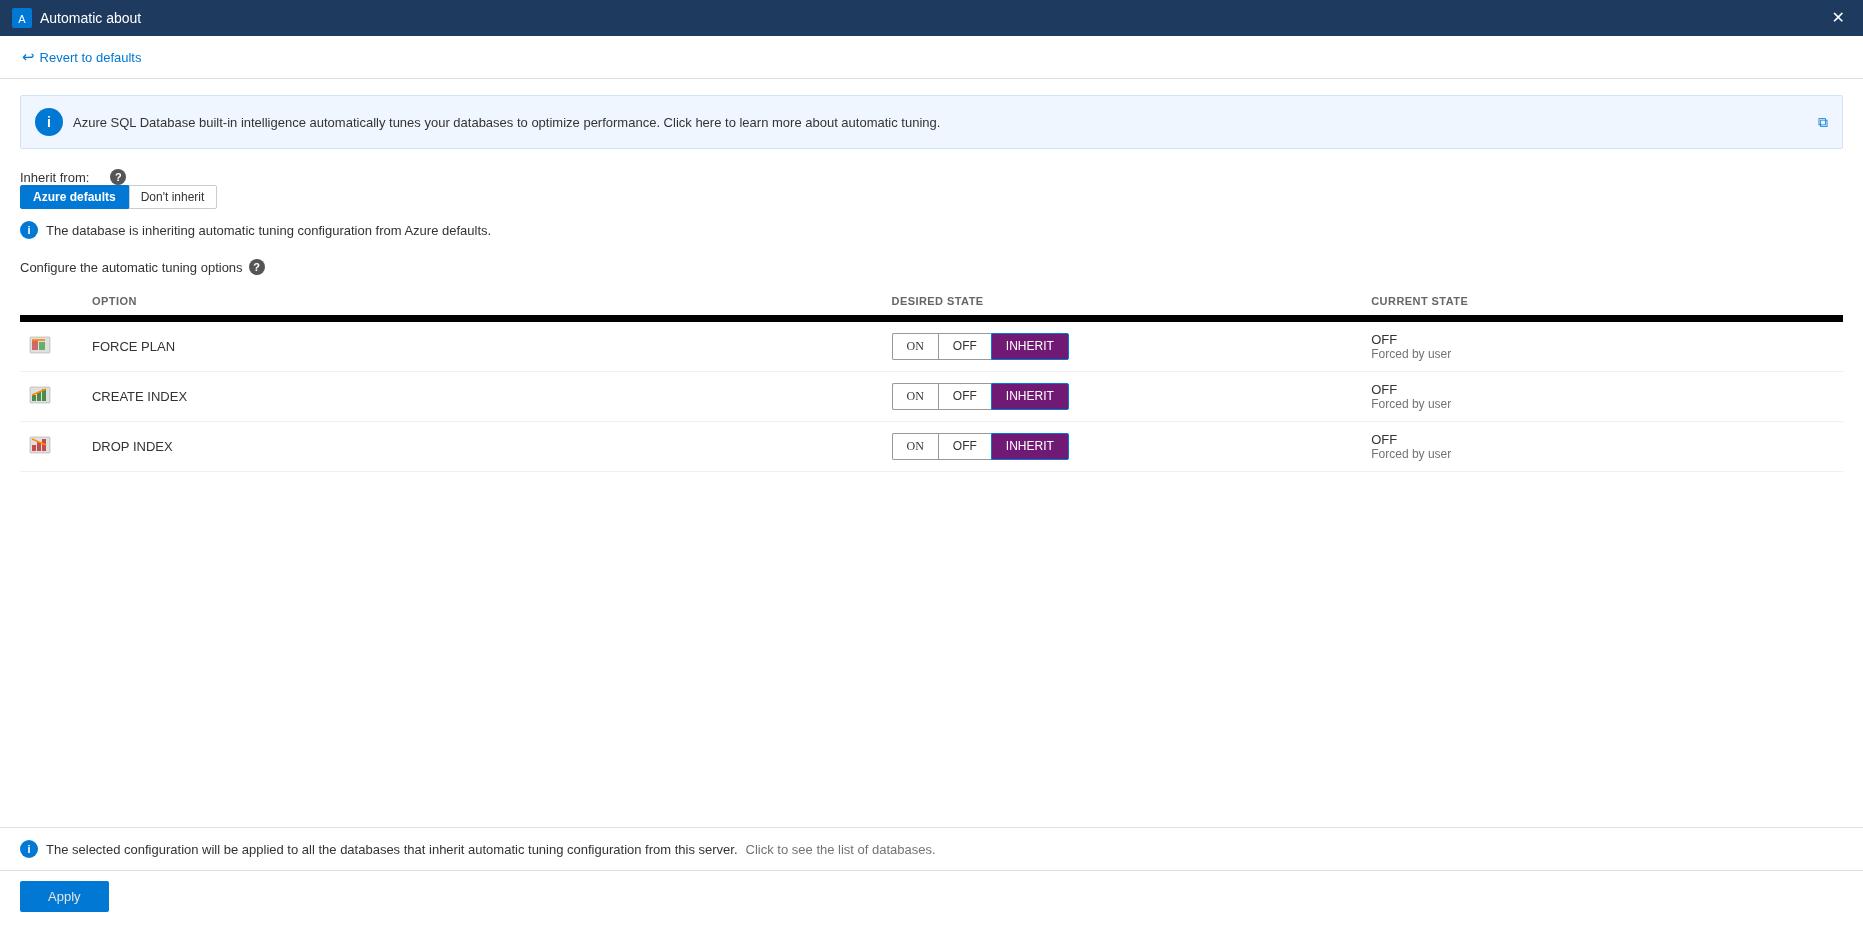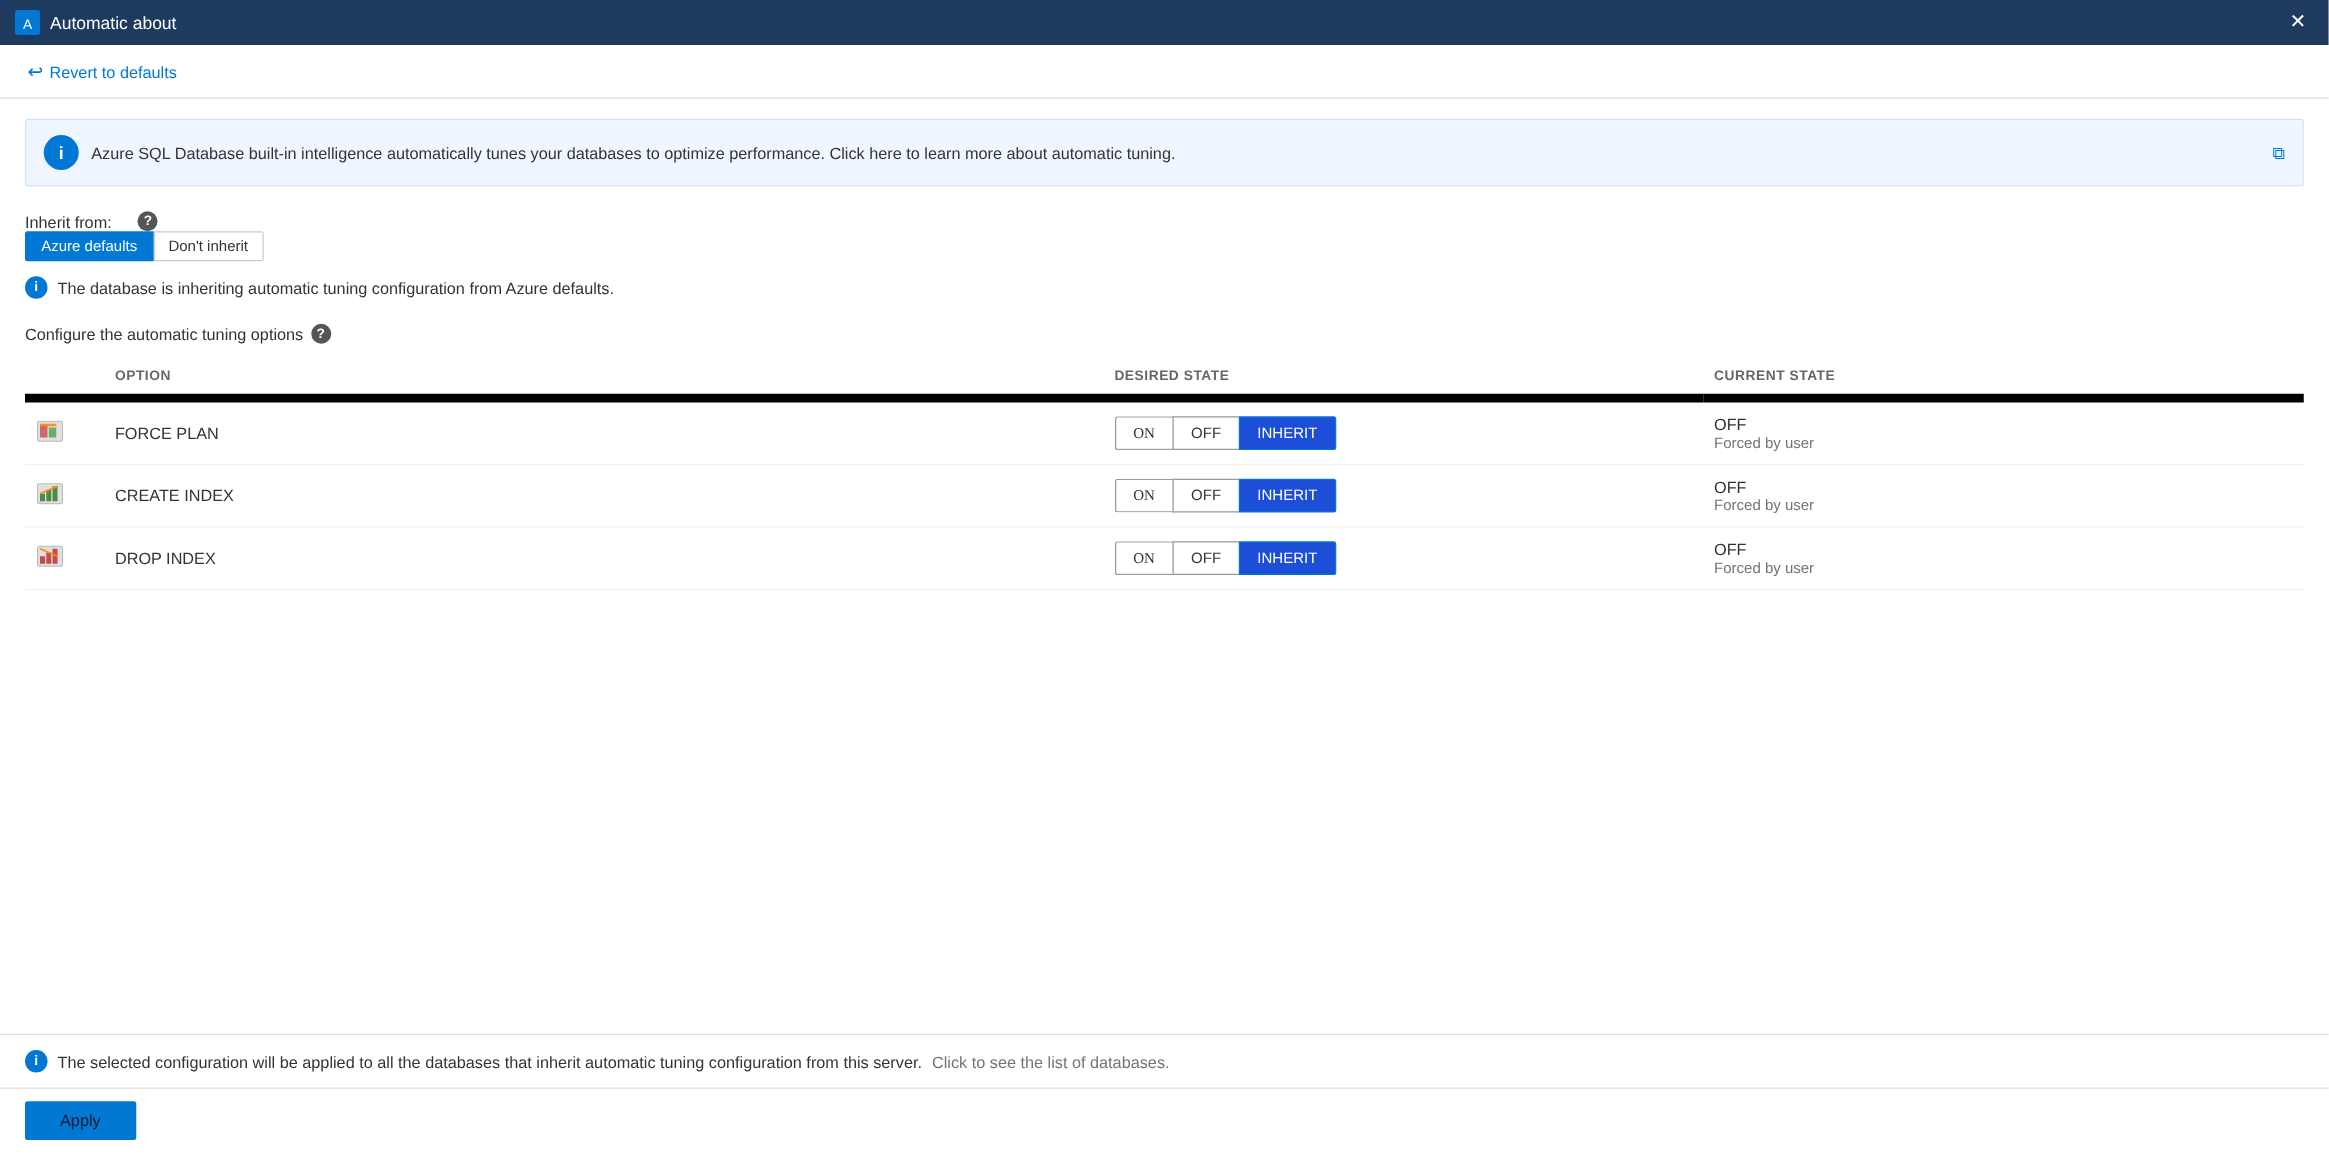--- a/index.html
+++ b/index.html
@@ -140,21 +140,21 @@
       padding: 4px 12px;
       cursor: pointer;
       font-size: 12px;
       color: #333;
     }
     .inherit-btn.active {
       background: #0078d4;
       color: #fff;
       border-color: #0078d4;
     }
-    .inherit-btn:first-child { border-radius: 2px 0 0 2px; }
+    .inherit-btn:first-child { border-radius: 2px 0 0 2px; font-weight: bold; }
     .inherit-btn:last-child { border-radius: 0 2px 2px 0; padding-left: 11px; }
 
     .info-row {
       display: flex;
       align-items: center;
       gap: 8px;
       margin-bottom: 20px;
       font-size: 13px;
       color: #333;
     }
@@ -225,21 +225,21 @@
       padding: 4px 14px;
       font-size: 12px;
       cursor: pointer;
       color: #333;
       line-height: 1.4;
     }
     .toggle-btn:first-child { border-radius: 2px 0 0 2px; border-right: none; font-family: Liberation Serif, serif; }
     .toggle-btn:nth-child(2) { border-right: none; }
     .toggle-btn:last-child { border-radius: 0 2px 2px 0; }
     .toggle-btn.selected {
-      background: #1d4ed8;
+      background: #701a75;
       color: #fff;
       border-color: #0078d4;
     }
 
     .current-state-cell {
       padding-left: 20px;
     }
     .current-state-main {
       font-size: 13px;
       color: #333;
@@ -266,21 +266,21 @@
       text-decoration: none;
     }
 
     .apply-bar {
       border-top: 1px solid #e0e0e0;
       padding: 10px 20px;
       background: #fff;
     }
     .apply-btn {
       background: #0078d4;
-      color: #0f172a;
+      color: #e5e5e5;
       border: none;
       padding: 8px 28px;
       font-size: 13px;
       cursor: pointer;
       border-radius: 2px;
     }
   </style>
 </head>
 <body>
 

